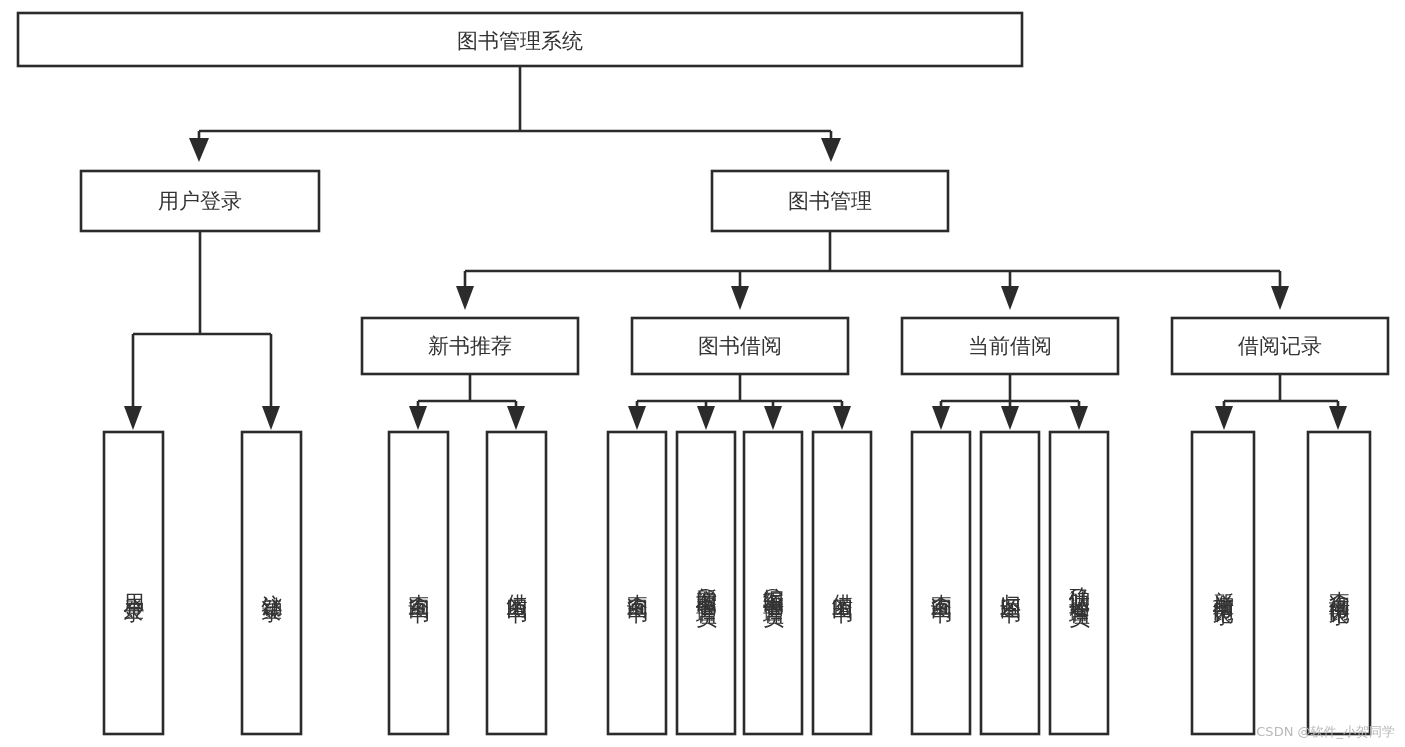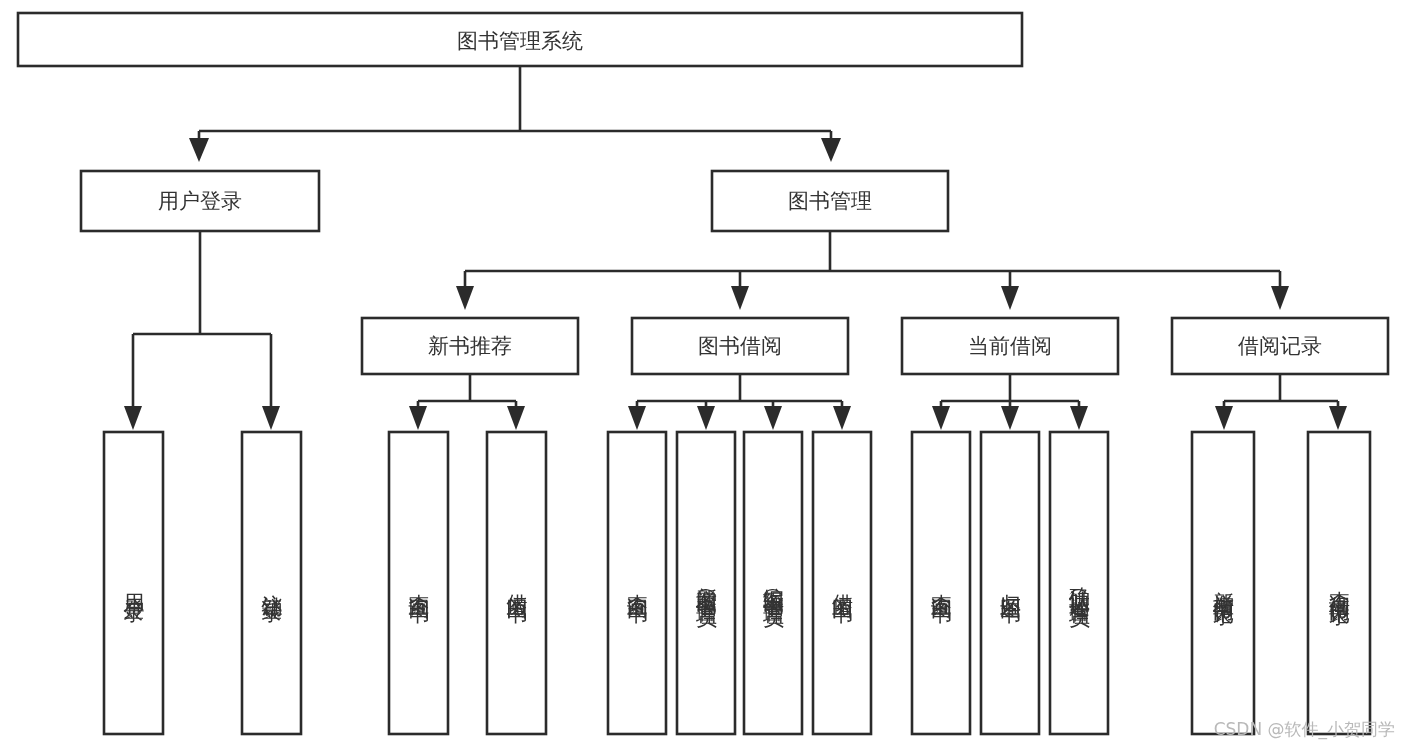--- a/index.html
+++ b/index.html
@@ -64,21 +64,21 @@
     color: #333333;
     line-height: 1;
     white-space: nowrap;
     pointer-events: none;
   }
   .watermark {
     position: absolute;
     right: 10px;
     bottom: 6px;
     font-family: "DejaVu Sans", "Liberation Sans", sans-serif;
-    font-size: 17px;
+    font-size: 13px;
     color: #b9b9b9;
     white-space: nowrap;
   }
 </style>
 </head>
 <body>
 
 <div id="diagram-root">
 
   <svg class="diagram-canvas" viewBox="0 0 1405 747" xmlns="http://www.w3.org/2000/svg">

